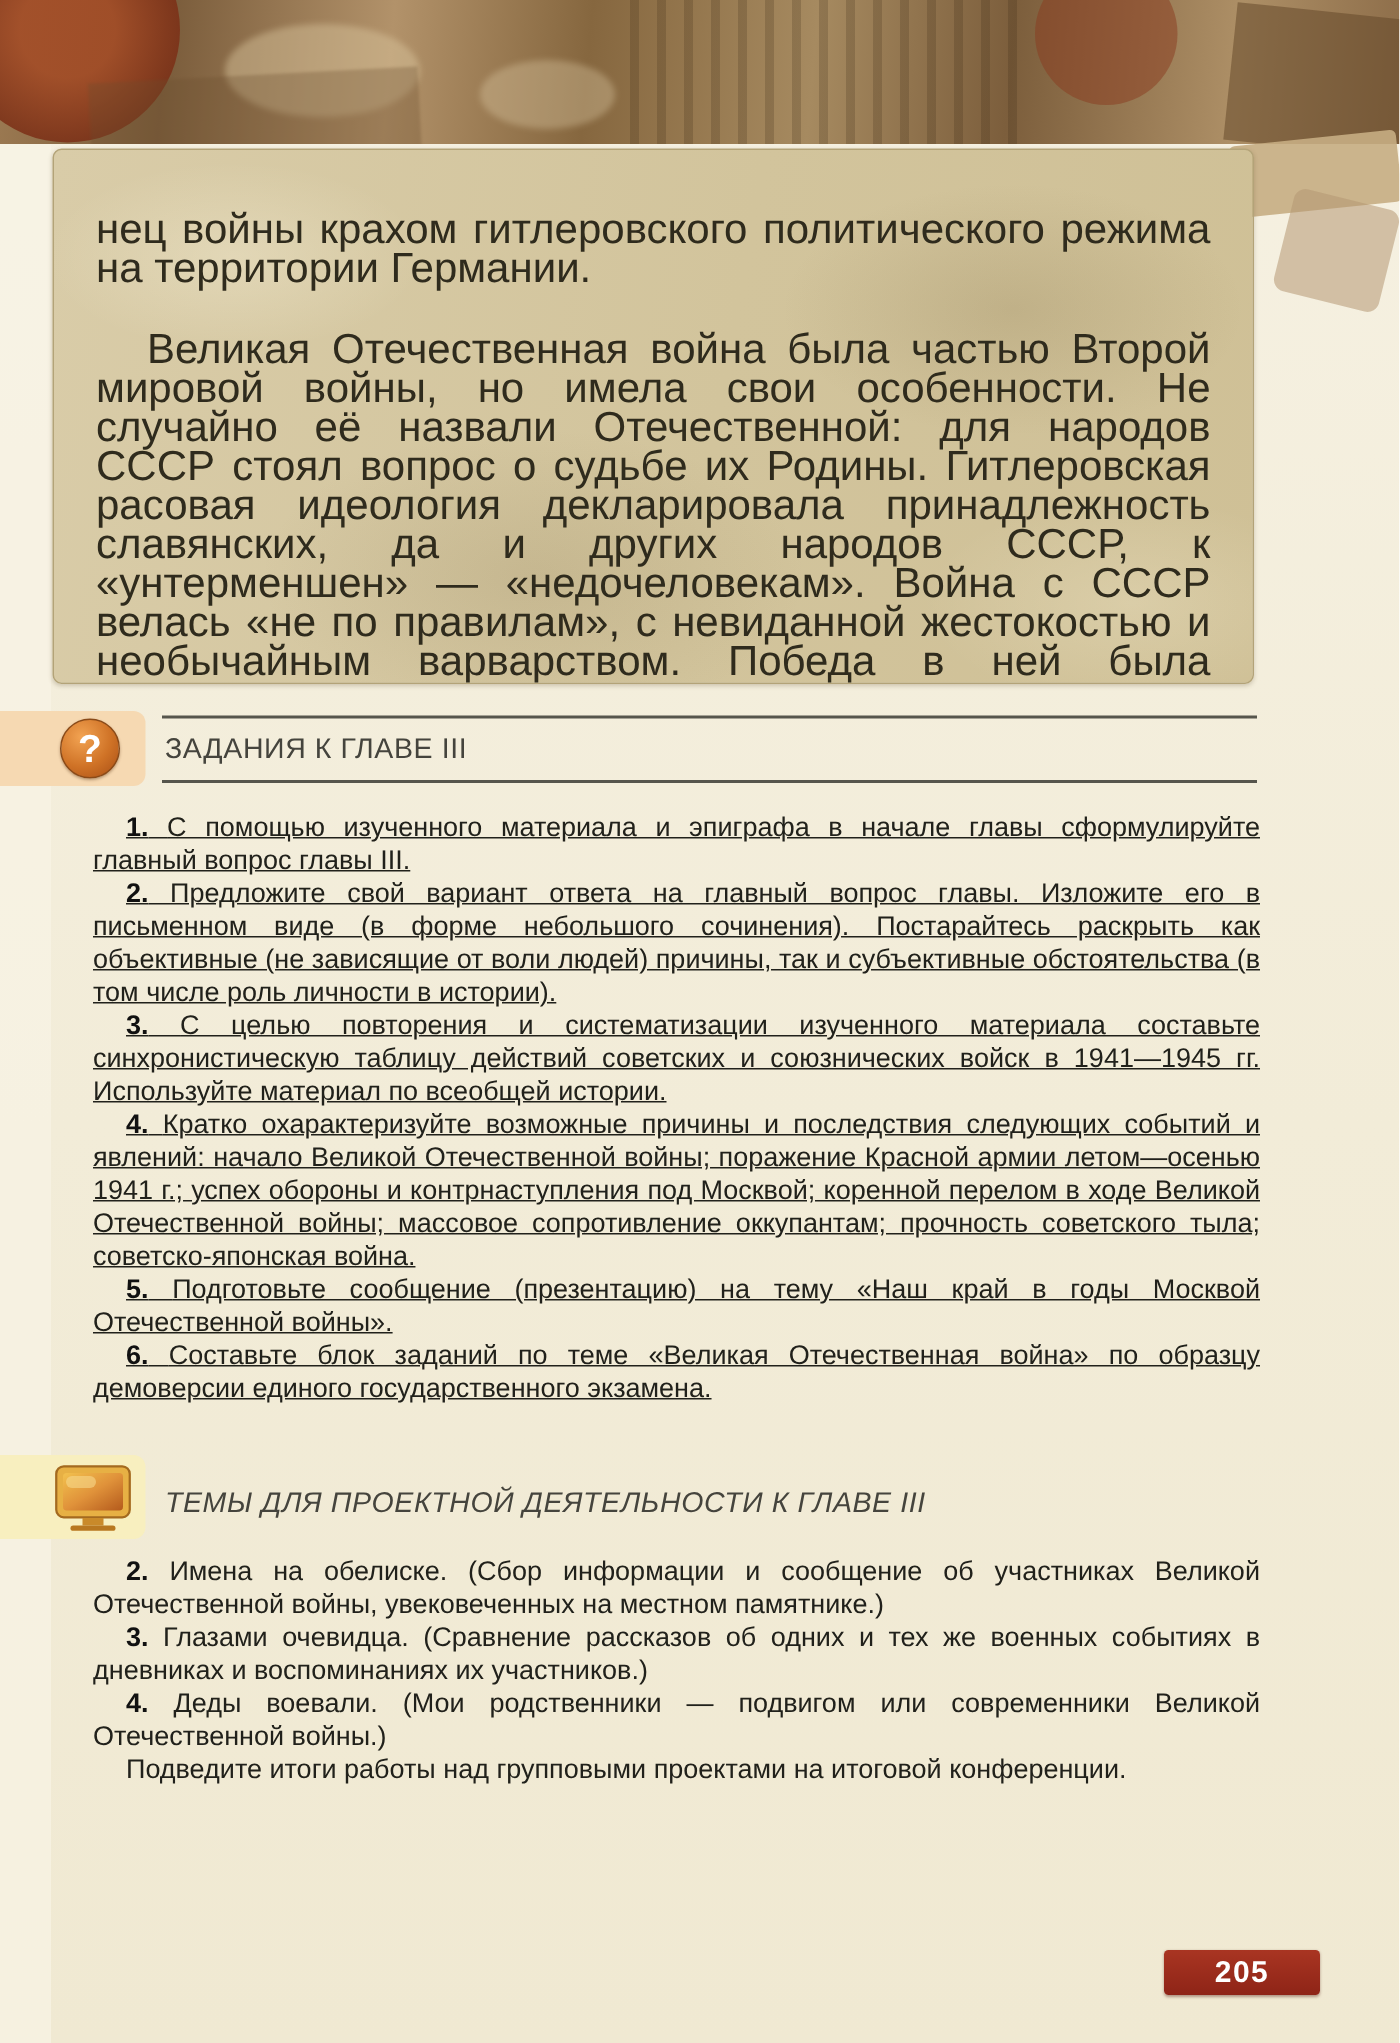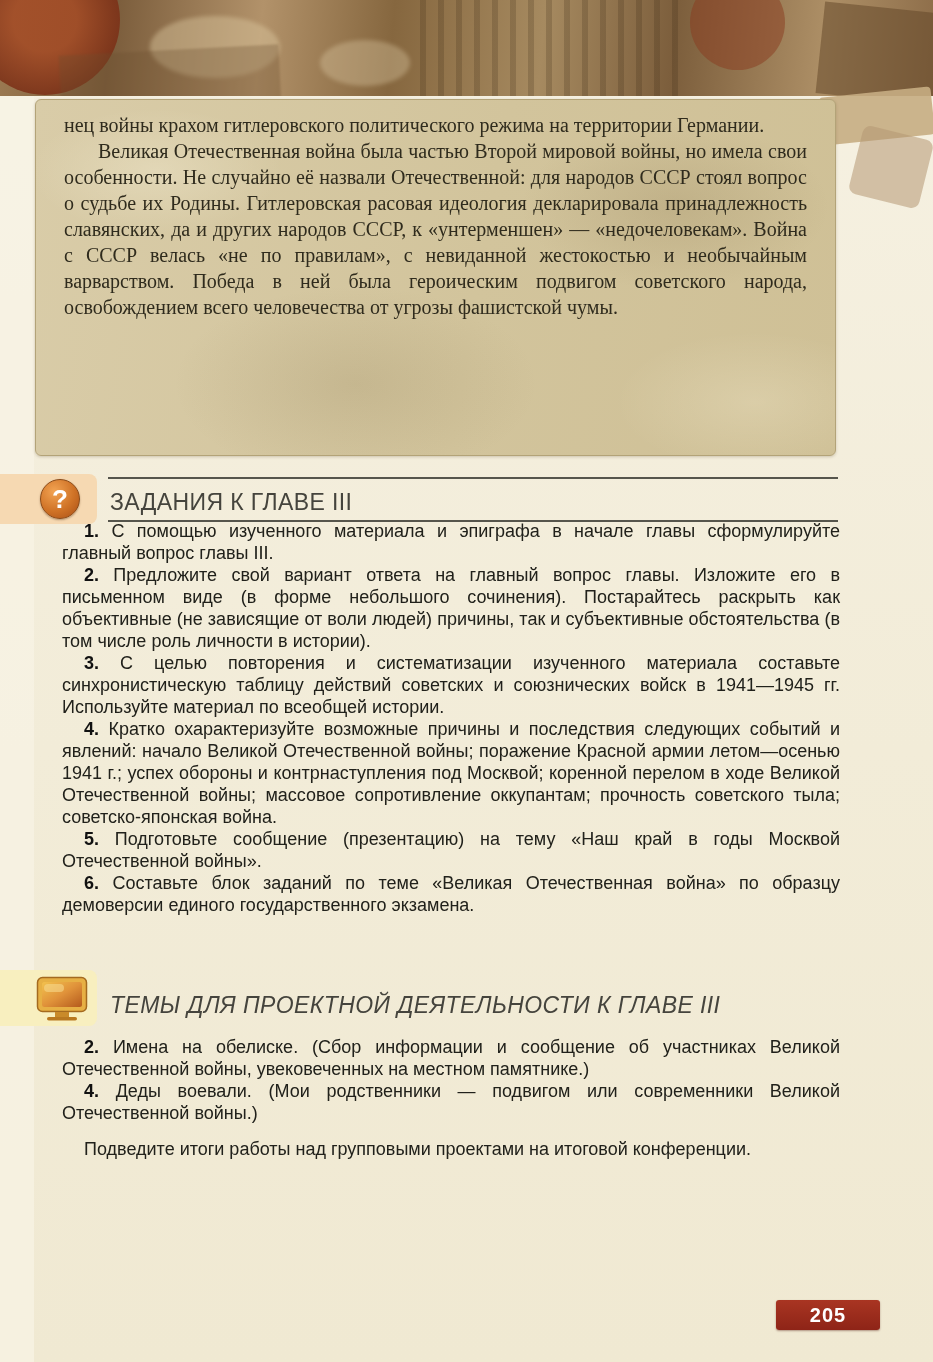--- a/index.html
+++ b/index.html
@@ -42,23 +42,24 @@
     border:1px solid #b3a378; border-radius:6px;
     background:
       radial-gradient(180px 90px at 15% 20%, rgba(255,250,230,.28), transparent 70%),
       radial-gradient(220px 120px at 80% 30%, rgba(118,98,58,.18), transparent 70%),
       radial-gradient(260px 140px at 40% 80%, rgba(118,98,58,.15), transparent 70%),
       radial-gradient(200px 100px at 90% 85%, rgba(255,248,225,.22), transparent 70%),
       linear-gradient(100deg, #d9cca8, #d2c49c 55%, #cfc096);
     box-shadow: 0 1px 3px rgba(90,70,40,.25);
   }
   .intro-box p {
-    font-family:Liberation Serif, serif;
-    font-size:20px; line-height:26px; color:#2f2b1d;
+    font-family:Liberation Sans, sans-serif;
+    font-size:28px; line-height:26px; color:#2f2b1d;
     text-align:justify;
+    margin-top:28px;
   }
   .intro-box p.indent { text-indent:34px; }
 
   
   .rule { position:absolute; left:108px; width:730px; height:2px; background:#56554c; }
   .rule-1 { top:477px; }
   .rule-2 { top:520px; }
 
   .side-tab { position:absolute; left:0; border-radius:0 8px 8px 0; }
   .tab-q { top:474px; width:97px; height:50px; background:#f6d9b2; }
@@ -67,35 +68,35 @@
   .q-icon {
     position:absolute; left:40px; top:479px; width:40px; height:40px; border-radius:50%;
     background:radial-gradient(circle at 35% 30%, #f2a352, #cf7226 55%, #a84e15);
     border:1px solid #8a4a18; box-shadow:0 1px 2px rgba(80,40,10,.4);
     color:#fff; font-weight:bold; font-size:26px; line-height:38px; text-align:center;
   }
   .m-icon { position:absolute; left:36px; top:976px; }
 
   .section-title {
     position:absolute; left:110px; width:728px;
-    font-size:23px; color:#45443d; letter-spacing:.4px; font-weight:500;
+    font-size:19px; color:#45443d; letter-spacing:.4px; font-weight:500;
   }
   .title-tasks { top:489px; }
   .title-projects { top:992px;font-style:italic; }
 
   
   .tasks, .projects {
     position:absolute; left:62px; width:778px;
     font-size:18px; line-height:22px; color:#21211b;
   }
-  .tasks { top:520px; }
+  .tasks { top:540px;text-decoration:underline; }
   .projects { top:1036px; }
   .tasks p, .projects p { text-align:justify; text-indent:22px; }
   .tasks b, .projects b { font-weight:bold; color:#111; }
-  .projects .footer-note { margin-top:14px; }
+  .projects .footer-note { }
 
   
   .page-num {
     position:absolute; left:776px; top:1300px; width:104px; height:30px;
     background:linear-gradient(#a93522,#8e2417); border-radius:3px;
     color:#fff; font-weight:bold; font-size:20px; letter-spacing:1px;
     text-align:center; line-height:30px;
     box-shadow:0 1px 2px rgba(80,20,10,.4);
   }
 </style>
@@ -152,19 +153,20 @@
       <rect x="6" y="6" width="40" height="25" rx="2.5" fill="url(#scr)"></rect>
       <rect x="8" y="8" width="20" height="8" rx="4" fill="#f7d98c" opacity="0.6"></rect>
       <rect x="19" y="36" width="14" height="5" fill="#c98a2a"></rect>
       <rect x="11" y="41" width="30" height="3.5" rx="1.75" fill="#b87820"></rect>
     </svg>
   </div>
   <div class="section-title title-projects">ТЕМЫ ДЛЯ ПРОЕКТНОЙ ДЕЯТЕЛЬНОСТИ К ГЛАВЕ III</div>
 
   <div class="projects">
     <p><b>2.</b> <span>Имена на обелиске. (Сбор информации и сообщение об участниках Великой Отечественной войны, увековеченных на местном памятнике.)</span></p>
+    <p><b>3.</b> <span>Глазами очевидца. (Сравнение рассказов об одних и тех же военных событиях в дневниках и воспоминаниях их участников.)</span></p>
     <p><b>4.</b> <span>Деды воевали. (Мои родственники — подвигом или современники Великой Отечественной войны.)</span></p>
     <p class="footer-note">Подведите итоги работы над групповыми проектами на итоговой конференции.</p>
   </div>
 
   <div class="page-num">205</div>
 
 </div>
 
 </body></html>

